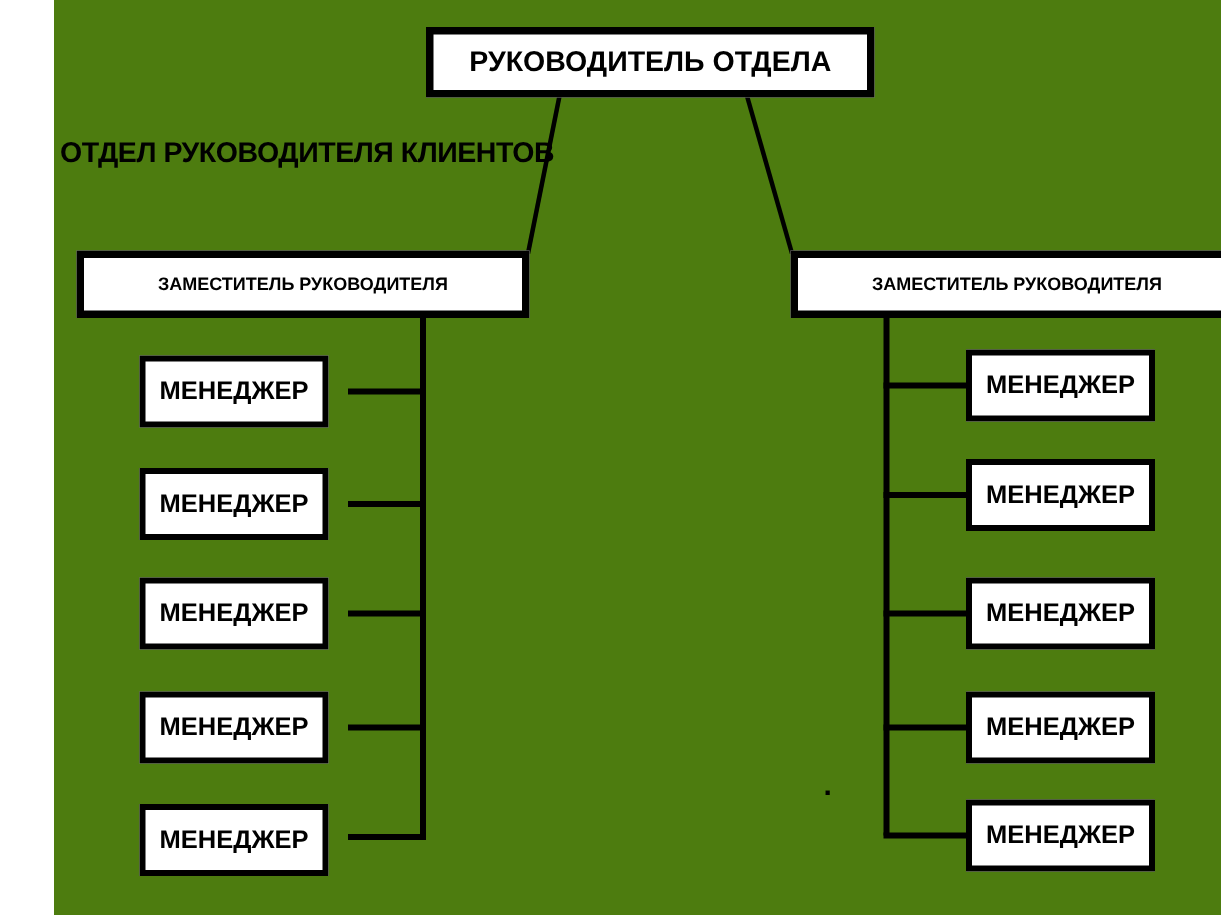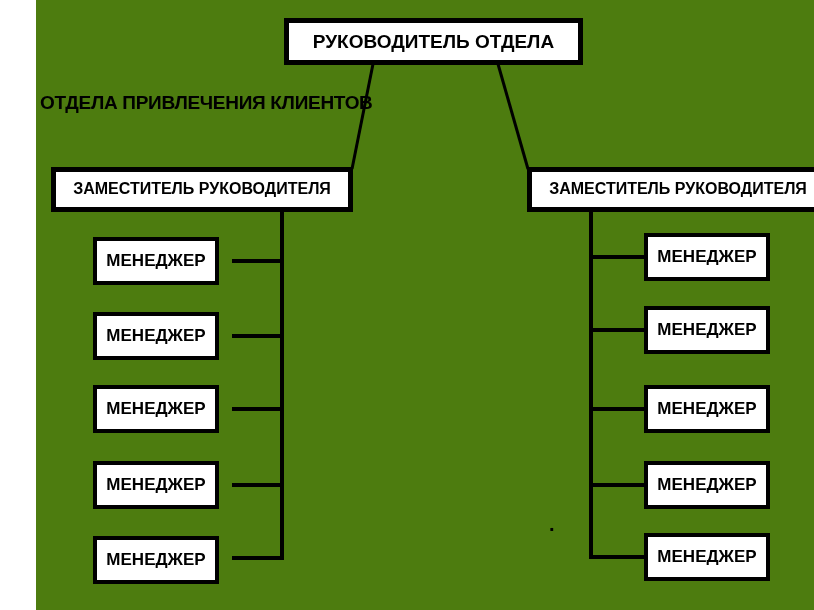--- a/index.html
+++ b/index.html
@@ -35,21 +35,21 @@
     justify-content: center;
     text-align: center;
     line-height: 1.05;
   }
   .box-root {
     left: 248px; top: 18px; width: 299px; height: 47px;
     font-size: 19px;
   }
   .box-deputy {
     width: 302px; height: 45px; top: 167px;
-    font-size: 16px;
+    font-size: 12px;
   }
   .box-deputy.left  { left: 15px; }
   .box-deputy.right { left: 491px; }
   .box-manager {
     width: 126px; height: 48px;
     border-width: 4px;
     font-size: 17px;
   }
   .box-manager.col-left  { left: 57px; }
   .box-manager.col-right { left: 608px; }
@@ -90,21 +90,21 @@
     <line x1="553" y1="330" x2="610" y2="330" stroke="#000000" stroke-width="4"></line>
     <line x1="553" y1="409" x2="610" y2="409" stroke="#000000" stroke-width="4"></line>
     <line x1="553" y1="485" x2="610" y2="485" stroke="#000000" stroke-width="4"></line>
     <line x1="553" y1="557" x2="610" y2="557" stroke="#000000" stroke-width="4"></line>
   </svg>
 
   <div class="box box-root">
     <span>РУКОВОДИТЕЛЬ ОТДЕЛА</span>
   </div>
 
-  <div class="branch-label left">ОТДЕЛА ПРИВЛЕЧЕНИЯ КЛИЕНТОВ</div>
+  <div class="branch-label left">ОТДЕЛ РУКОВОДИТЕЛЯ КЛИЕНТОВ</div>
 
   <div class="box box-deputy left">
     <span>ЗАМЕСТИТЕЛЬ РУКОВОДИТЕЛЯ</span>
   </div>
   <div class="box box-deputy right">
     <span>ЗАМЕСТИТЕЛЬ РУКОВОДИТЕЛЯ</span>
   </div>
 
   <div class="box box-manager col-left" style="top:237px">
     <span>МЕНЕДЖЕР</span>

